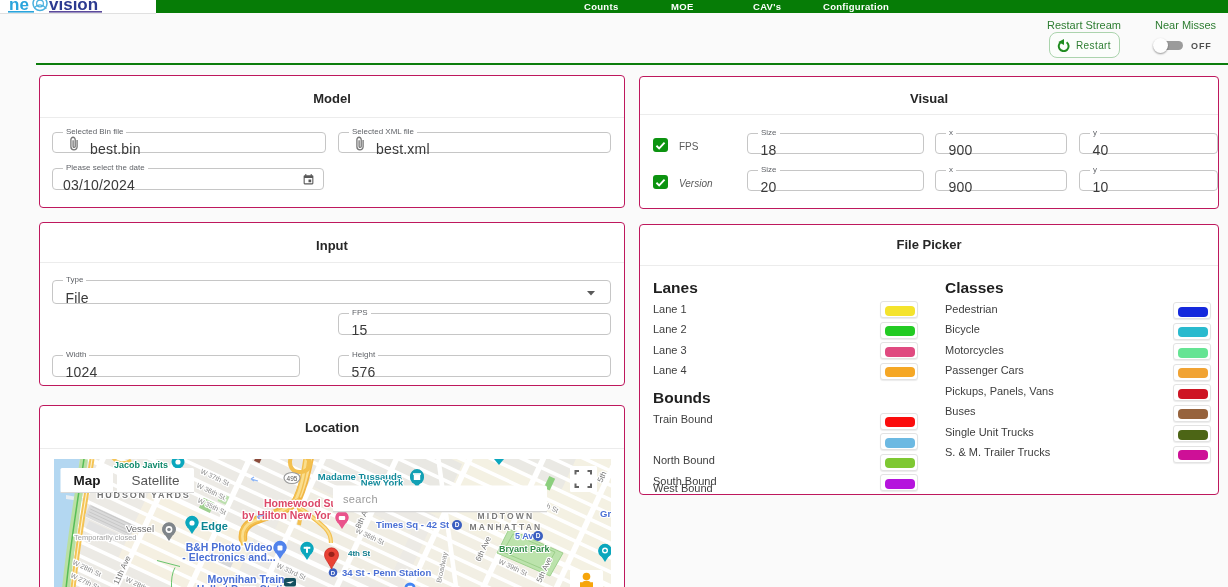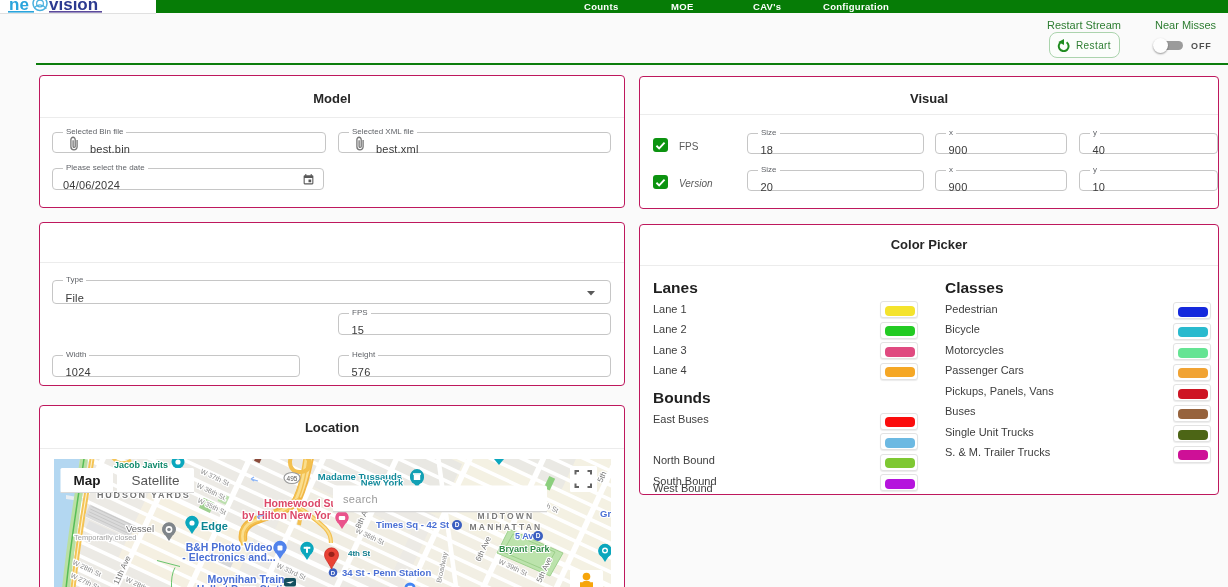--- a/index.html
+++ b/index.html
@@ -17,21 +17,21 @@
 #switch-thumb { position:absolute; left:1152.5px; top:37.5px; width:15px; height:15px; border-radius:50%; background:#fdfdfd; box-shadow:0 1px 2px rgba(0,0,0,0.4); }
 #offtxt { position:absolute; left:1191px; top:41px; font-size:9px; letter-spacing:0.9px; font-weight:bold; color:#4f4f4f; }
 #greenhr { position:absolute; left:36px; top:62.6px; width:1192px; height:2.5px; background:#0c7d0c; }
 
 .card { position:absolute; background:#fff; border:1px solid #be185d; border-radius:4px; }
 .cardtitle { position:absolute; left:0; width:100%; text-align:center; font-size:13px; font-weight:bold; color:#262626; }
 .carddiv { position:absolute; left:0; width:100%; height:1px; background:#ececec; }
 
 .fld { position:absolute; border:1px solid #c6c6c6; border-radius:4px; background:#fff; }
 .fld .lab { position:absolute; top:-6px; left:10px; font-size:8px; line-height:9px; color:#606368; background:#fff; padding:0 3px; white-space:nowrap; }
-.fld .val { position:absolute; left:12.5px; top:12px; bottom:0; display:flex; align-items:center; font-size:11px; color:#3a3a3a; letter-spacing:0.2px; }
+.fld .val { position:absolute; left:12.5px; top:12px; bottom:0; display:flex; align-items:center; font-size:14px; color:#3a3a3a; letter-spacing:0.2px; }
 
 .cb { position:absolute; width:15px; height:14px; background:#0c9310; border-radius:3px; }
 .cb svg { position:absolute; left:1px; top:1px; }
 .cblab { position:absolute; font-size:10px; color:#5a5a5a; }
 
 .cphead { position:absolute; font-size:15.5px; font-weight:bold; color:#1f1f1f; }
 .cplab { position:absolute; font-size:11px; color:#3d3d3d; }
 .chipbox { position:absolute; width:38px; height:17px; background:#fff; border:1px solid #e3e3e3; border-radius:3px; box-shadow:0 1px 1px rgba(0,0,0,0.08); }
 .chip { position:absolute; left:4px; top:3.5px; width:30px; height:10px; border-radius:4px; }
 </style>
@@ -80,28 +80,29 @@
     </div>
     <div class="fld" style="left:298px; top:56px; width:273px; height:21px;">
       <div class="lab">Selected XML file</div>
       <div class="val" style="left:37px;">best.xml</div>
       <svg style="position:absolute;left:16px;top:3px;" width="10" height="15" viewBox="0 0 10 15">
           <path fill="none" stroke="#757575" stroke-width="1.3" d="M8.1,4 v6.8 a3.1,3.1 0 0 1 -6.2,0 V3.4 a2.15,2.15 0 0 1 4.3,0 v7 a1.05,1.05 0 0 1 -2.1,0 V4.2"></path>
         </svg>
     </div>
     <div class="fld" style="left:12px; top:92px; width:272px; height:22px;">
       <div class="lab">Please select the date</div>
-      <div class="val" style="left:10px;">04/06/2024</div>
+      <div class="val" style="left:10px;">03/10/2024</div>
       <svg style="position:absolute;right:8px;top:4px;" width="13" height="13" viewBox="0 0 24 24">
           <path fill="#595959" d="M19 4h-1V2h-2v2H8V2H6v2H5a2 2 0 0 0-2 2v13a2 2 0 0 0 2 2h14a2 2 0 0 0 2-2V6a2 2 0 0 0-2-2zm0 15H5V9h14v10zm-7-2h5v-5h-5v5z"></path>
         </svg>
     </div>
   </div>
 
   <div class="card" style="left:39px; top:222px; width:586px; height:164px;">
+    <div class="cardtitle" style="top:15px;">Input</div>
     <div class="carddiv" style="top:39px;"></div>
     <div class="fld" style="left:12px; top:57px; width:559px; height:24px;">
       <div class="lab">Type</div>
       <div class="val">File</div>
       <svg style="position:absolute;right:15px;top:10px;" width="8" height="4.5" viewBox="0 0 8 4.5">
           <path fill="#5a5a5a" d="M0 0h8L4 4.5z"></path>
         </svg>
     </div>
     <div class="fld" style="left:298px; top:90px; width:273px; height:22px;">
       <div class="lab">FPS</div>
@@ -367,42 +368,42 @@
       <div class="lab">x</div>
       <div class="val">900</div>
     </div>
     <div class="fld" style="left:439px; top:93px; width:139px; height:21px;">
       <div class="lab">y</div>
       <div class="val">10</div>
     </div>
   </div>
 
   <div class="card" style="left:639px; top:224px; width:580px; height:271px;">
-    <div class="cardtitle" style="top:12px;">Color Picker</div>
+    <div class="cardtitle" style="top:12px;">File Picker</div>
     <div class="carddiv" style="top:39.5px;"></div>
     <div class="cphead" style="left:13px; top:54px;">Lanes</div>
     <div class="cplab" style="left:13px; top:78px;">Lane 1</div>
     <div class="cplab" style="left:13px; top:98px;">Lane 2</div>
     <div class="cplab" style="left:13px; top:119px;">Lane 3</div>
     <div class="cplab" style="left:13px; top:139px;">Lane 4</div>
     <div class="chipbox" style="left:240px; top:76px;">
         <div class="chip" style="background:#f4e32c;"></div>
       </div>
     <div class="chipbox" style="left:240px; top:96.5px;">
         <div class="chip" style="background:#23cb23;"></div>
       </div>
     <div class="chipbox" style="left:240px; top:117px;">
         <div class="chip" style="background:#e04a80;"></div>
       </div>
     <div class="chipbox" style="left:240px; top:137.5px;">
         <div class="chip" style="background:#f5a725;"></div>
       </div>
     <div class="cphead" style="left:13px; top:164px;"></div>
     <div class="cphead" style="left:13px; top:164px;">Bounds</div>
-    <div class="cplab" style="left:13px; top:188px;">East Buses</div>
+    <div class="cplab" style="left:13px; top:188px;">Train Bound</div>
     <div class="cplab" style="left:13px; top:209px;margin-top:48px;">West Bound</div>
     <div class="cplab" style="left:13px; top:229px;">North Bound</div>
     <div class="cplab" style="left:13px; top:250px;">South Bound</div>
     <div class="chipbox" style="left:240px; top:187.5px;">
         <div class="chip" style="background:#fb0d0d;"></div>
       </div>
     <div class="chipbox" style="left:240px; top:208px;">
         <div class="chip" style="background:#6cb9e2;"></div>
       </div>
     <div class="chipbox" style="left:240px; top:228.5px;">

